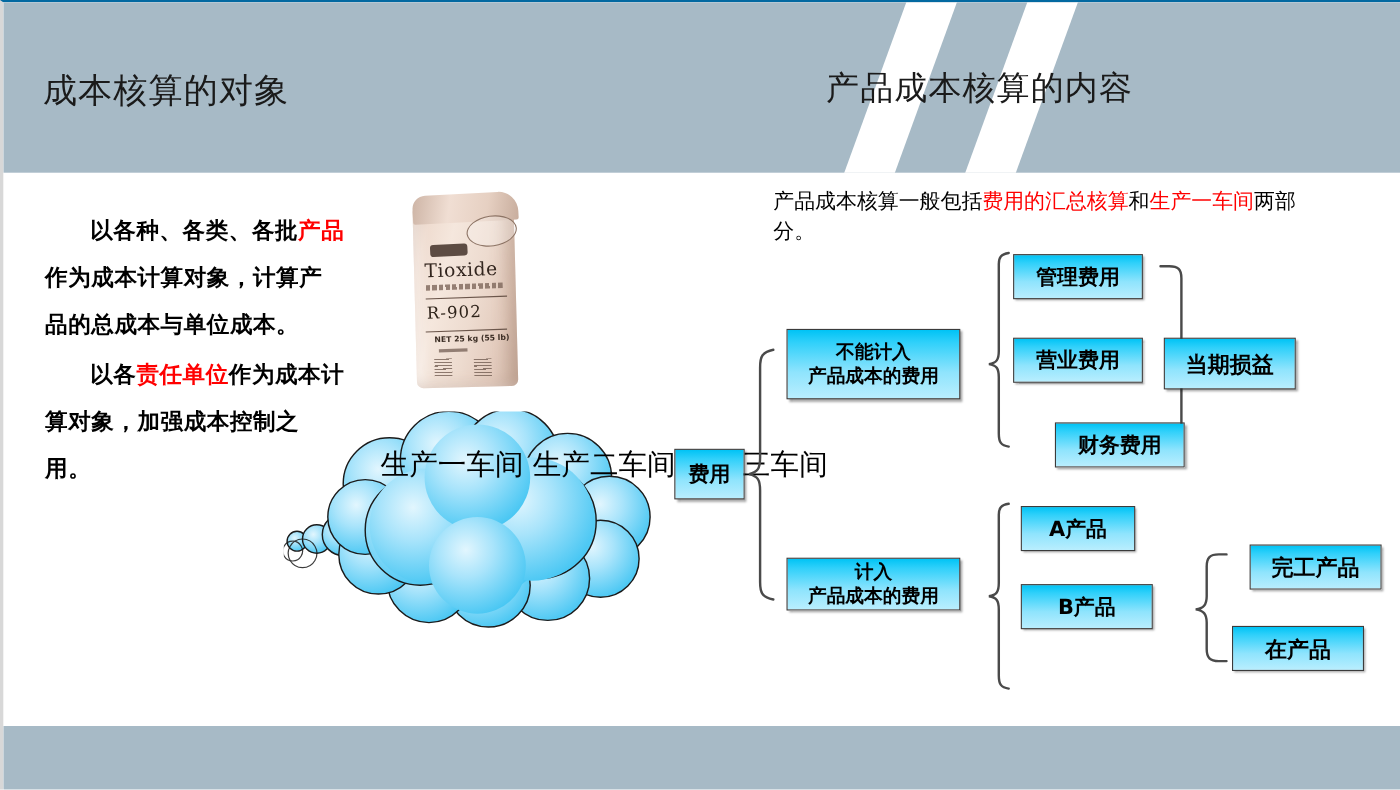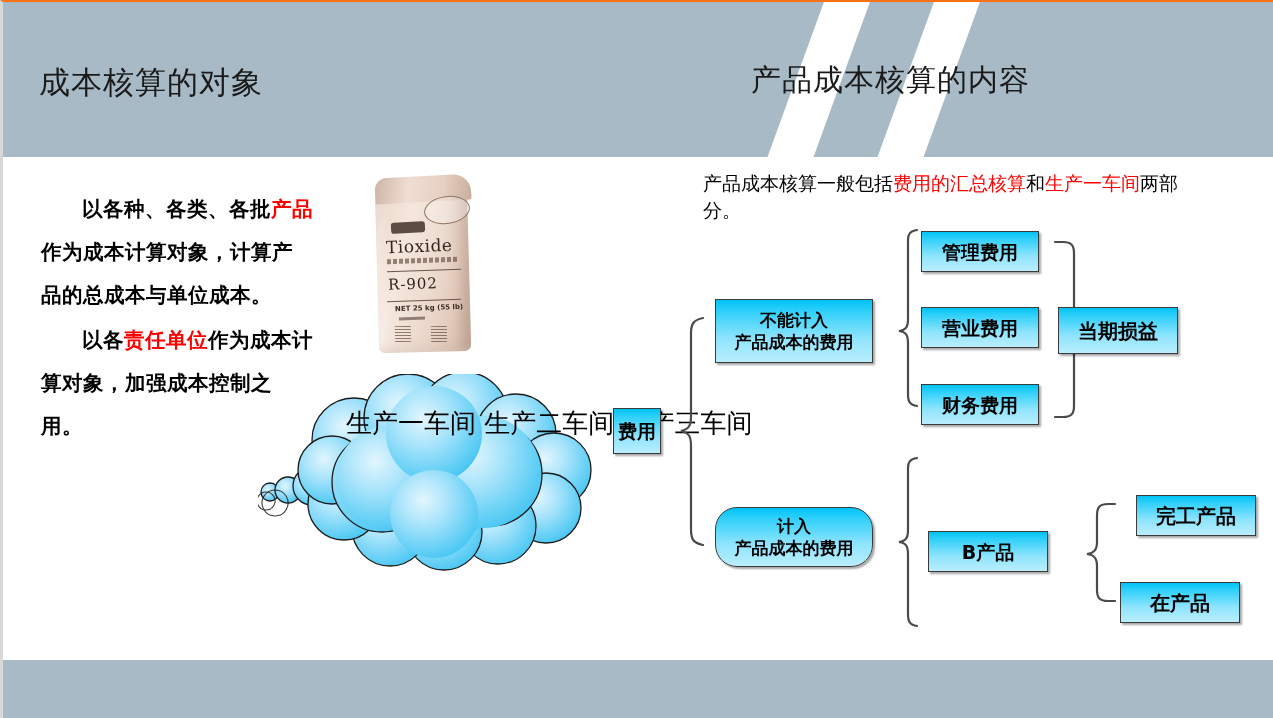--- a/index.html
+++ b/index.html
@@ -8,21 +8,21 @@
     background:#ffffff;
     font-family:"Liberation Sans","DejaVu Sans",sans-serif;
     overflow:hidden;
   }
   #slide{
     position:relative;
     width:1273px;height:718px;
     background:#ffffff;
     box-sizing:border-box;
     border-left:3px solid #d8d8d8;
-    border-top:2px solid #f97316;
+    border-top:2px solid #0369a1;
     overflow:hidden;
   }
 
   
   #header{
     position:absolute;left:0;top:0;width:1273px;height:155px;
     background:#a7bac6;
     overflow:hidden;
   }
   .stripe{
@@ -156,35 +156,35 @@
     background:linear-gradient(180deg,#00c3f5 0%,#2fd0fa 18%,#8fe4fd 62%,#b9eefe 100%);
     color:#000000;
     font-family:"DejaVu Sans","Liberation Sans",sans-serif;
     font-weight:bold;
     display:flex;align-items:center;justify-content:center;
     text-align:center;
     line-height:22px;
     box-shadow:2px 2px 2px rgba(0,0,0,.35);
     white-space:pre-line;
   }
-  #box-feiyong{left:610px;top:406px;width:48px;height:46px;font-size:19px;}
+  #box-feiyong{left:610px;top:406px;width:64px;height:46px;font-size:19px;}
   #box-no-include{left:712px;top:297px;width:158px;height:64px;font-size:17px;}
-  #box-include{left:712px;top:505px;width:158px;height:60px;font-size:17px;border-radius:22px;}
+  #box-include{left:712px;top:505px;width:158px;height:48px;font-size:17px;}
 
   #box-guanli{left:918px;top:229px;width:118px;height:41px;font-size:19px;}
   #box-yingye{left:918px;top:305px;width:118px;height:41px;font-size:19px;}
-  #box-caiwu{left:918px;top:382px;width:118px;height:41px;font-size:19px;}
+  #box-caiwu{left:956px;top:382px;width:118px;height:41px;font-size:19px;}
 
   #box-a{left:925px;top:458px;width:104px;height:41px;font-size:19px;}
   #box-b{left:925px;top:529px;width:120px;height:41px;font-size:19px;}
   #box-c{left:925px;top:606px;width:104px;height:41px;font-size:19px;}
 
   #box-sunyi{left:1055px;top:305px;width:120px;height:47px;font-size:20px;}
   #box-wangong{left:1117px;top:493px;width:120px;height:41px;font-size:20px;margin-left:16px;}
-  #box-zaichan{left:1117px;top:567px;width:120px;height:41px;font-size:20px;margin-top:13px;}
+  #box-zaichan{left:1117px;top:567px;width:120px;height:41px;font-size:20px;}
 
   
   #braces{position:absolute;left:0;top:0;width:1273px;height:718px;pointer-events:none;}
 </style>
 </head>
 <body>
 
 <div id="slide">
 
   <div id="header">
@@ -280,20 +280,21 @@
   <div class="box" id="box-feiyong">费用</div>
   <div class="box" id="box-no-include">不能计入
 产品成本的费用</div>
   <div class="box" id="box-include">计入
 产品成本的费用</div>
 
   <div class="box" id="box-guanli">管理费用</div>
   <div class="box" id="box-yingye">营业费用</div>
   <div class="box" id="box-caiwu">财务费用</div>
 
+  <div class="box" id="box-a">A产品</div>
   <div class="box" id="box-b">B产品</div>
 
   <div class="box" id="box-sunyi">当期损益</div>
   <div class="box" id="box-wangong">完工产品</div>
   <div class="box" id="box-zaichan">在产品</div>
 
   <div id="footer"></div>
 
 </div>
 

